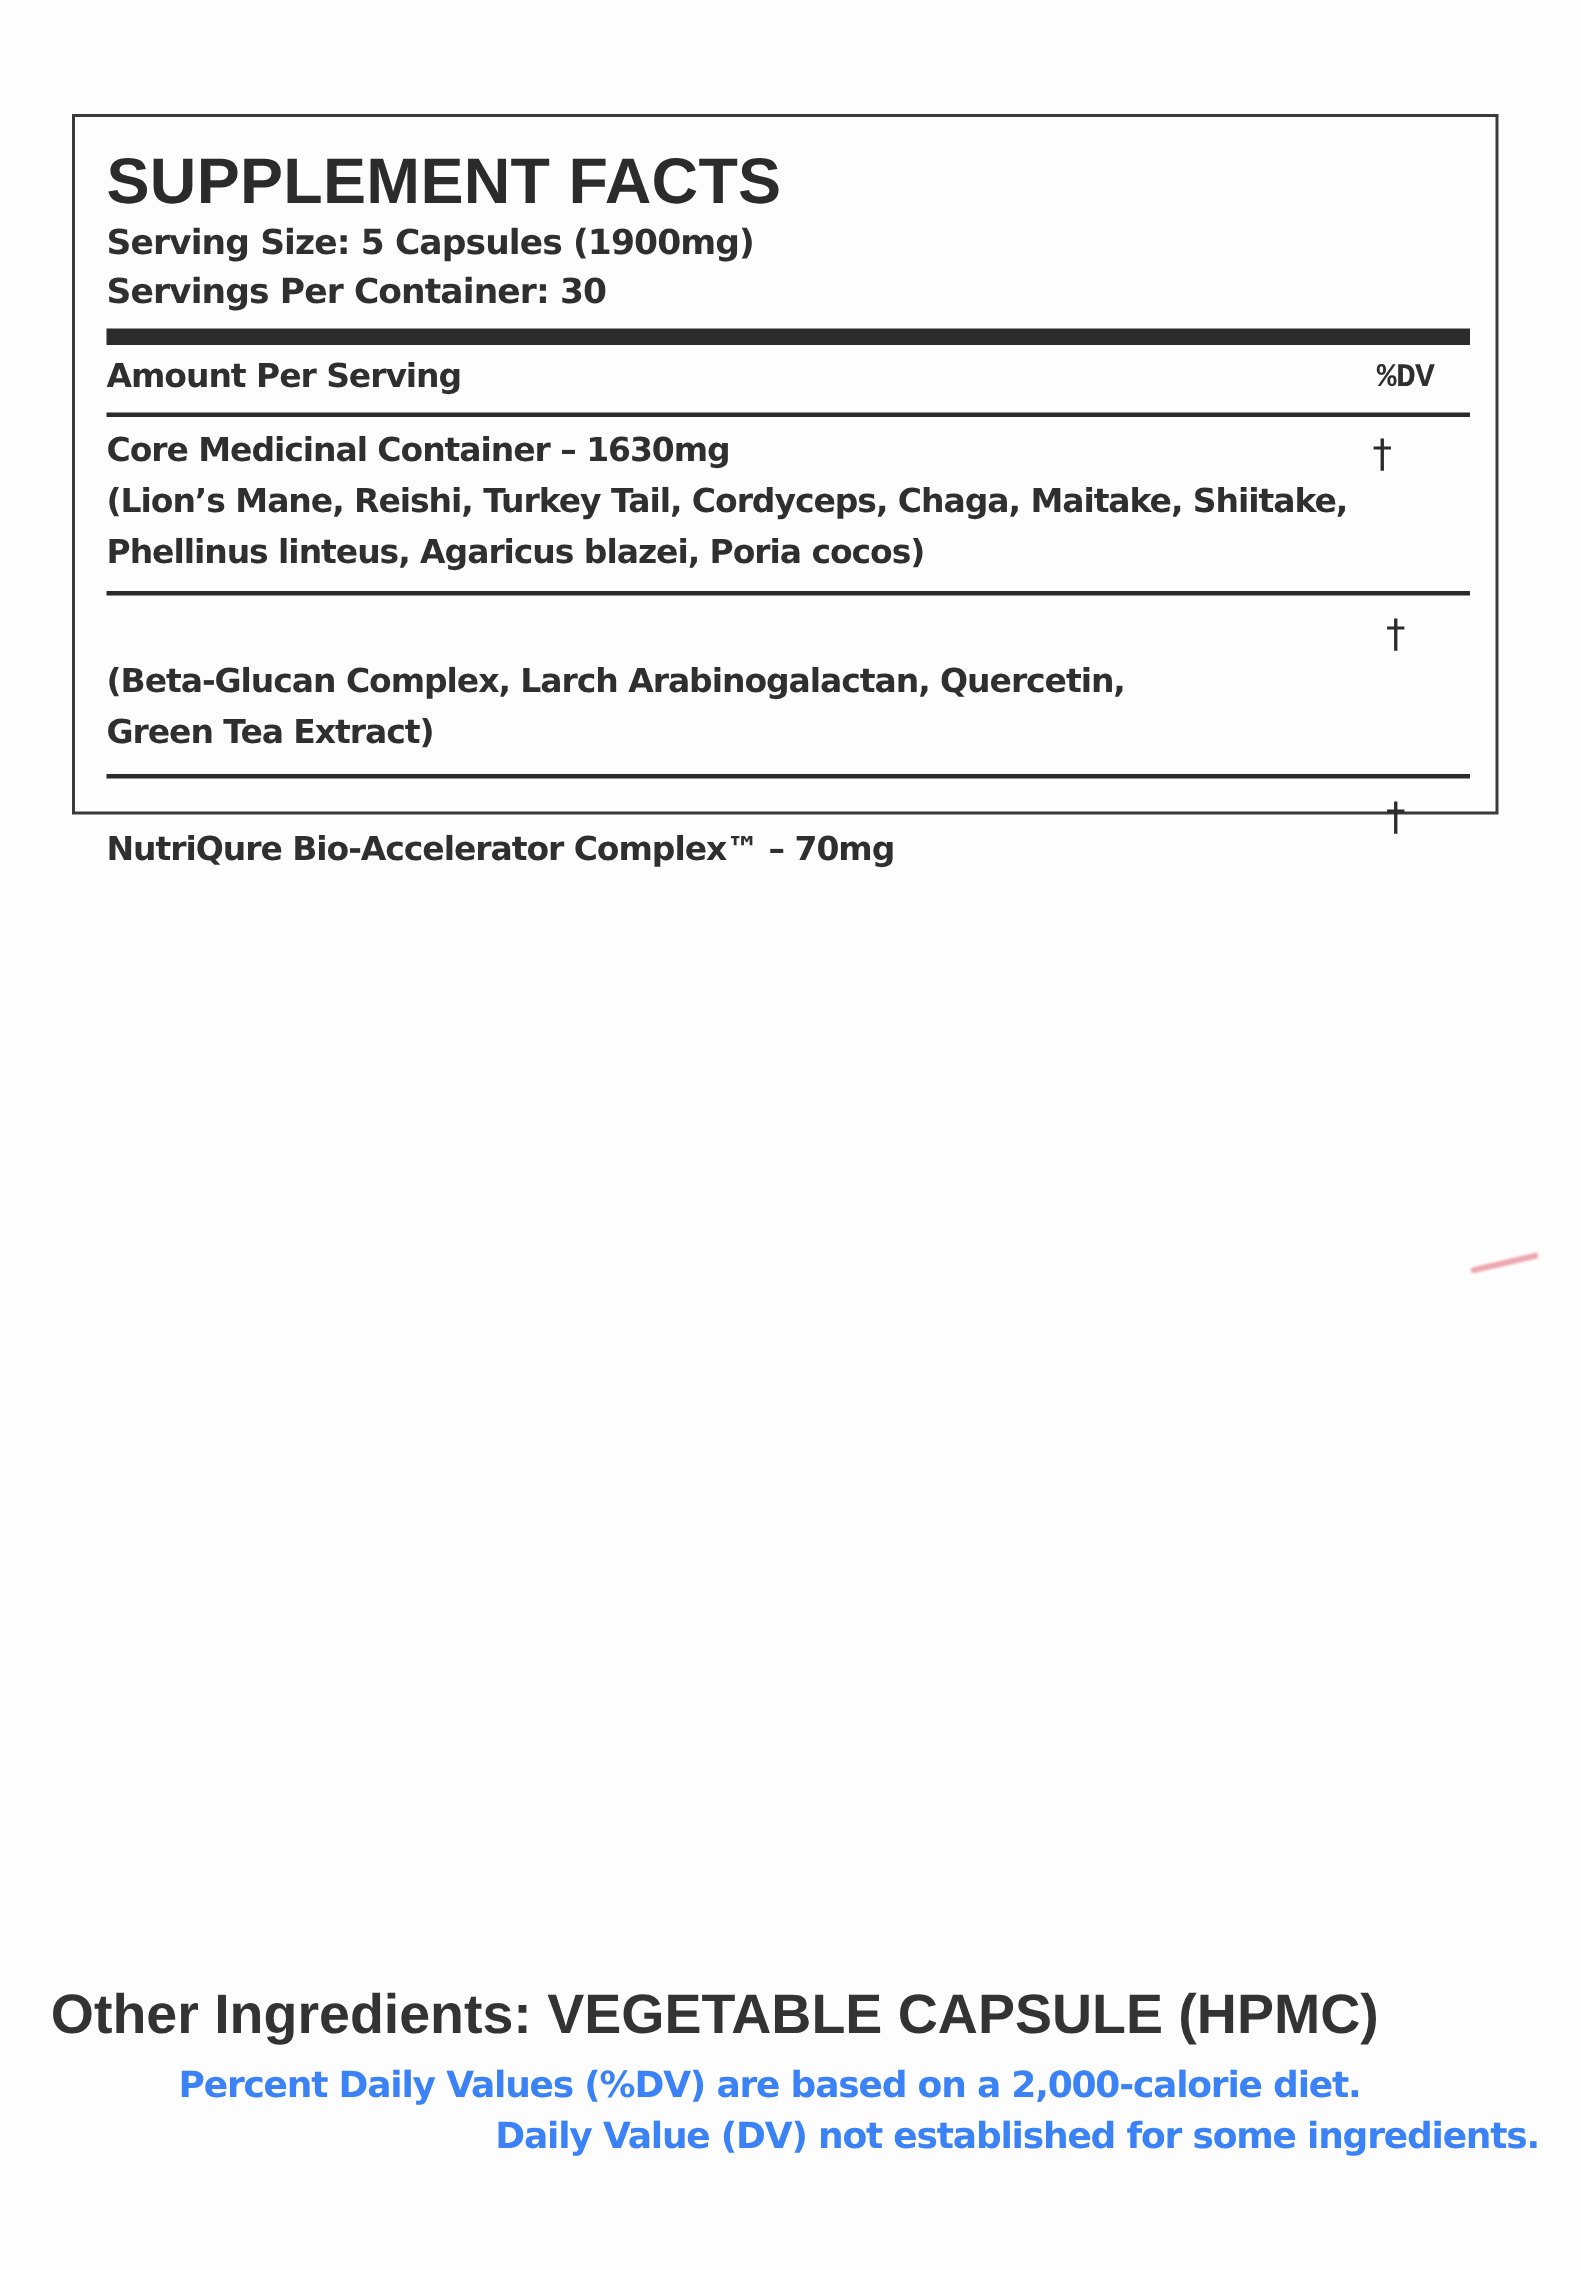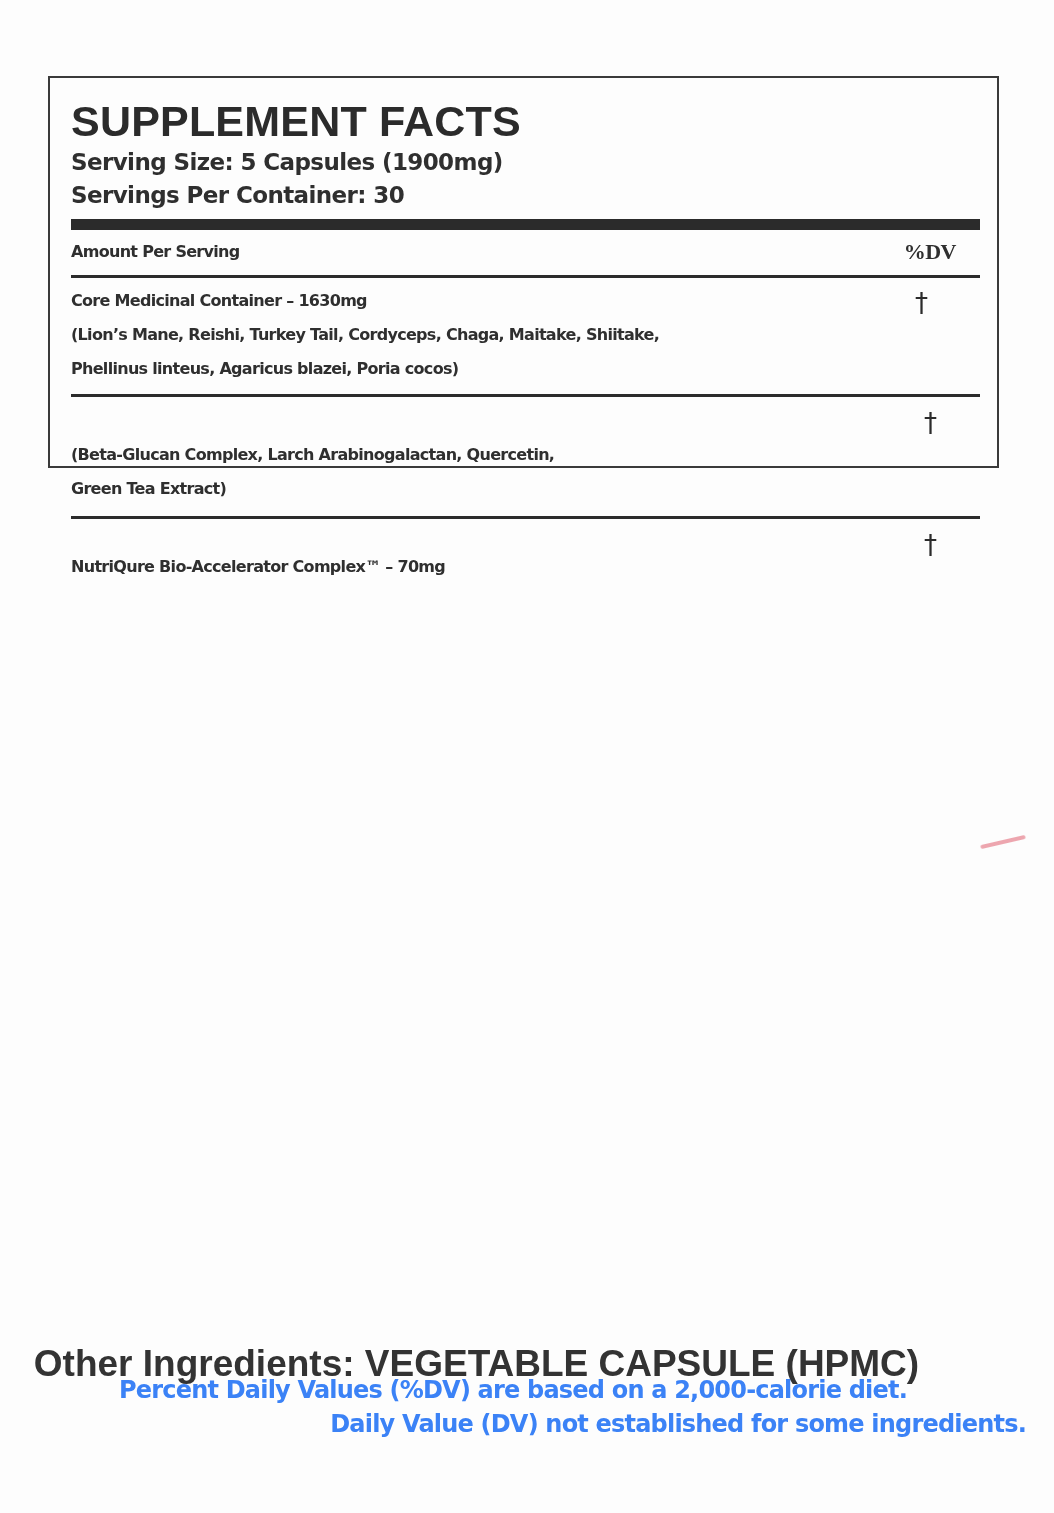--- a/index.html
+++ b/index.html
@@ -13,21 +13,21 @@
       position: relative;
       overflow: hidden;
       color: #2b2b2b;
       font-family: "Liberation Sans", "DejaVu Sans", sans-serif;
     }
     .facts-box {
       position: absolute;
       left: 48px;
       top: 76px;
       width: 951px;
-      height: 392px;
+      height: 467px;
       border: 2px solid #3a3a3a;
       box-sizing: border-box;
       padding-left: 28px;
     }
     .title {
       position: absolute;
       left: 21px;
       top: 18px;
       font-family: "Liberation Sans", sans-serif;
       font-weight: bold;
@@ -63,30 +63,30 @@
       left: 21px;
       width: 909px;
       height: 3px;
       background: #2b2b2b;
     }
     .row-text {
       position: absolute;
       left: 21px;
       font-family: "DejaVu Sans", sans-serif;
       font-weight: bold;
-      font-size: 16px;
+      font-size: 22px;
       line-height: 34px;
       color: #2f2f2f;
       white-space: nowrap;
       letter-spacing: -0.7px;
     }
     .dv-head {
       position: absolute;
       right: 41px;
-      font-family: Liberation Serif, serif;
+      font-family: Liberation Mono, monospace;
       font-weight: bold;
       font-size: 22px;
       line-height: 34px;
       color: #2f2f2f;
       letter-spacing: -0.5px;
     }
     .dagger {
       position: absolute;
       font-family: "DejaVu Sans", sans-serif;
       font-size: 26px;
@@ -110,21 +110,20 @@
       left: 0;
       width: 953px;
       top: 1320px;
       text-align: center;
       font-family: "Liberation Sans", sans-serif;
       font-weight: bold;
       font-size: 37px;
       line-height: 46px;
       color: #333333;
       white-space: nowrap;
-      margin-top: 21px;
     }
     .footnote {
       position: absolute;
       left: 0;
       width: 1026px;
       text-align: center;
       font-family: "DejaVu Sans", sans-serif;
       font-weight: bold;
       font-size: 24px;
       line-height: 34px;

